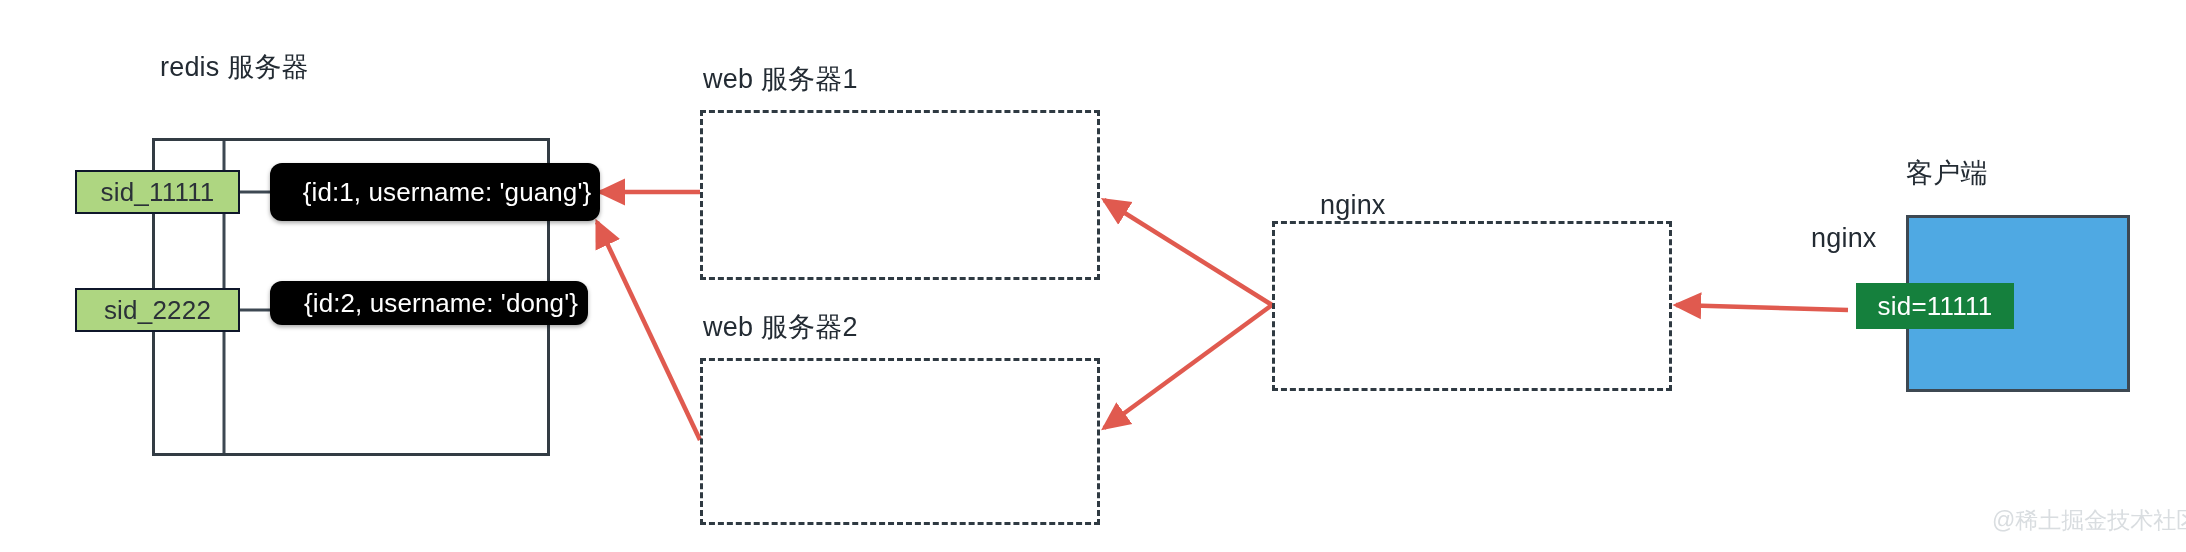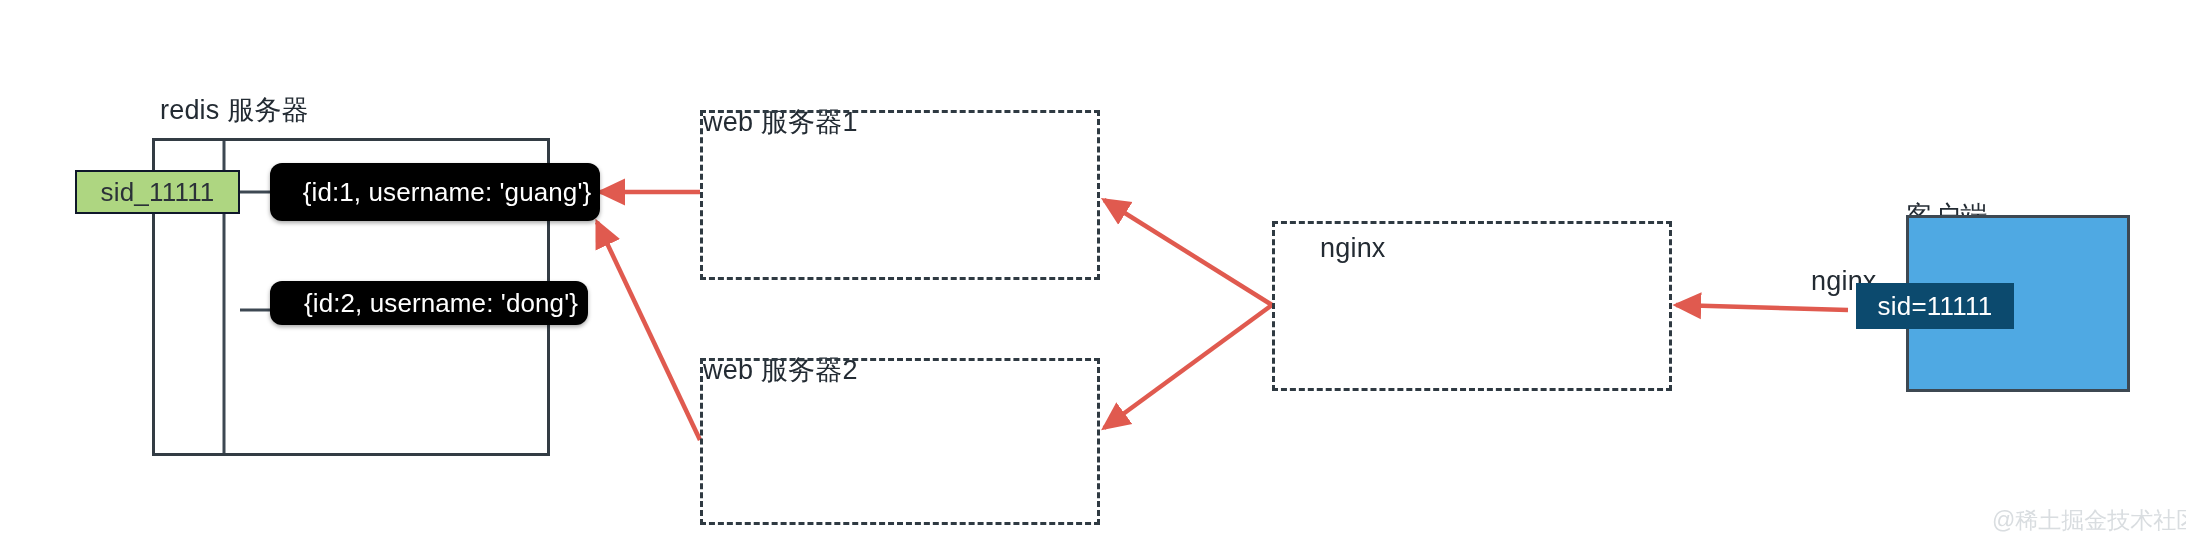--- a/index.html
+++ b/index.html
@@ -26,21 +26,20 @@
     pointer-events: none;
   }
 
   .cap {
     position: absolute;
     color: #232b33;
     font-size: 27px;
     line-height: 1;
     white-space: nowrap;
     letter-spacing: 0.2px;
-    margin-top: 43px;
   }
 
   .node {
     position: absolute;
     box-sizing: border-box;
   }
 
   
   .redis-frame {
     border: 3px solid #333c44;
@@ -80,21 +79,21 @@
   }
 
   
   .client-box {
     background: #4fa9e3;
     border: 3px solid #3d4852;
   }
 
   
   .cookie-pill {
-    background: #0c4a6e;
+    background: #15803d;
     color: #ffffff;
     font-size: 26px;
     display: flex;
     align-items: center;
     justify-content: center;
     letter-spacing: 0.2px;
   }
 
   .watermark {
     position: absolute;
@@ -146,20 +145,21 @@
   </svg>
 
   <div class="cap" style="left:160px; top:54px;">redis 服务器</div>
 
   <div class="node redis-frame" style="left:152px; top:138px; width:398px; height:318px;"></div>
 
   <div class="node sid-chip" style="left:75px; top:170px; width:165px; height:44px;">sid_11111</div>
 
   <div class="node payload" style="left:270px; top:163px; width:330px; height:58px;">{id:1, username: 'guang'}</div>
 
+  <div class="node sid-chip" style="left:75px; top:288px; width:165px; height:44px;">sid_2222</div>
 
   <div class="node payload" style="left:270px; top:281px; width:318px; height:44px;">{id:2, username: 'dong'}</div>
 
   <div class="cap" style="left:703px; top:66px;">web 服务器1</div>
 
   <div class="node dashed-box" style="left:700px; top:110px; width:400px; height:170px;"></div>
 
   <div class="cap" style="left:703px; top:314px;text-align:center;">web 服务器2</div>
 
   <div class="node dashed-box" style="left:700px; top:358px; width:400px; height:167px;"></div>

